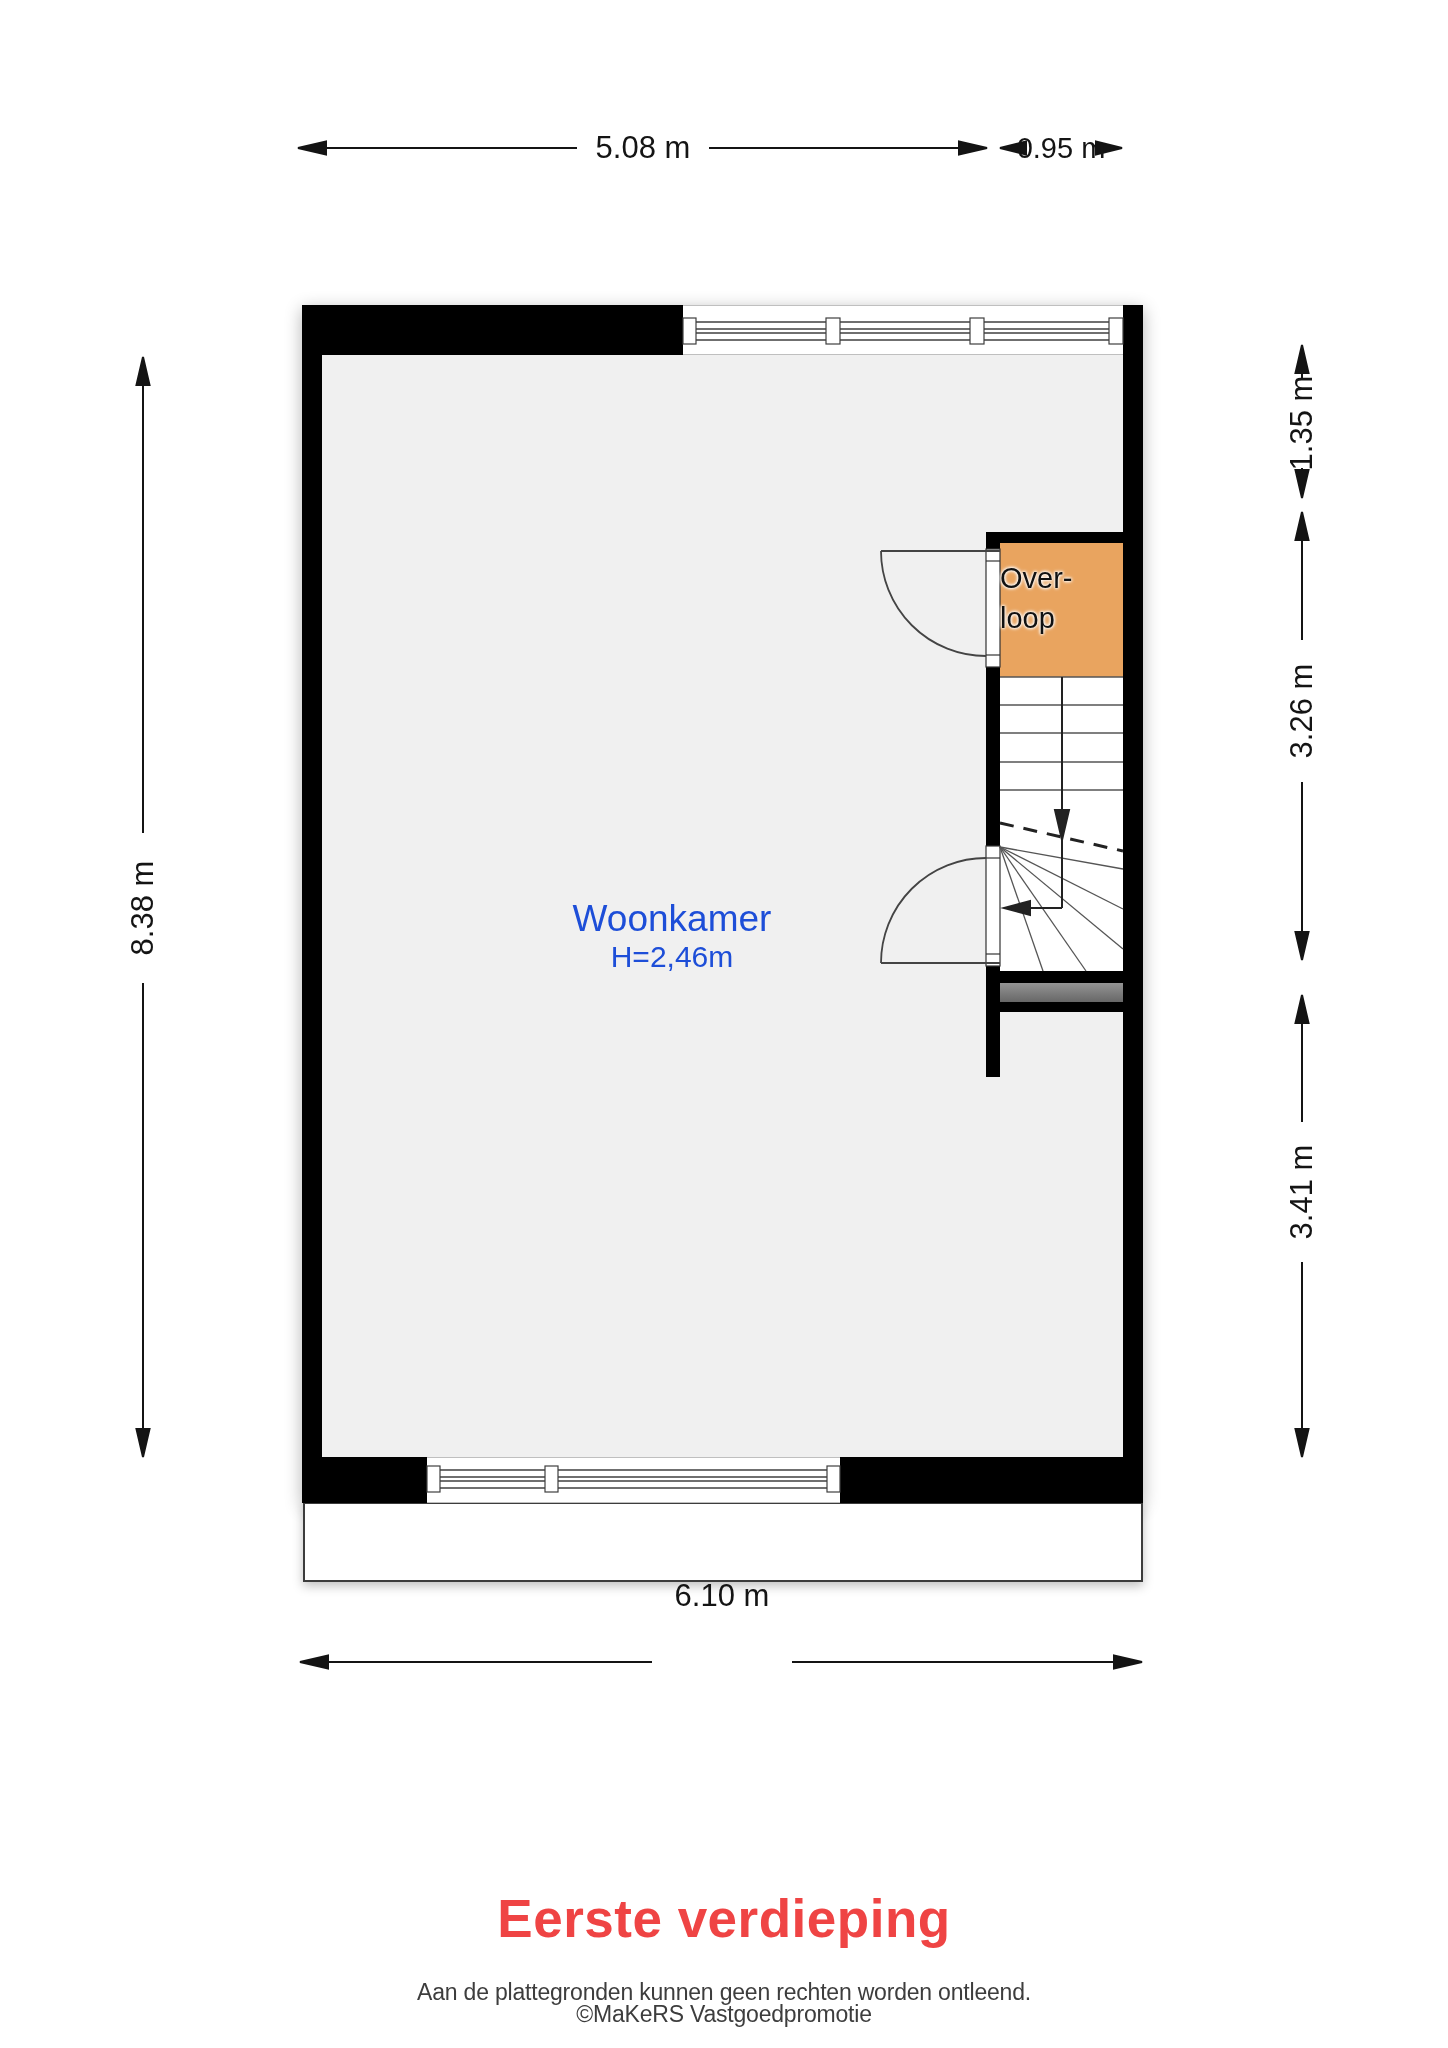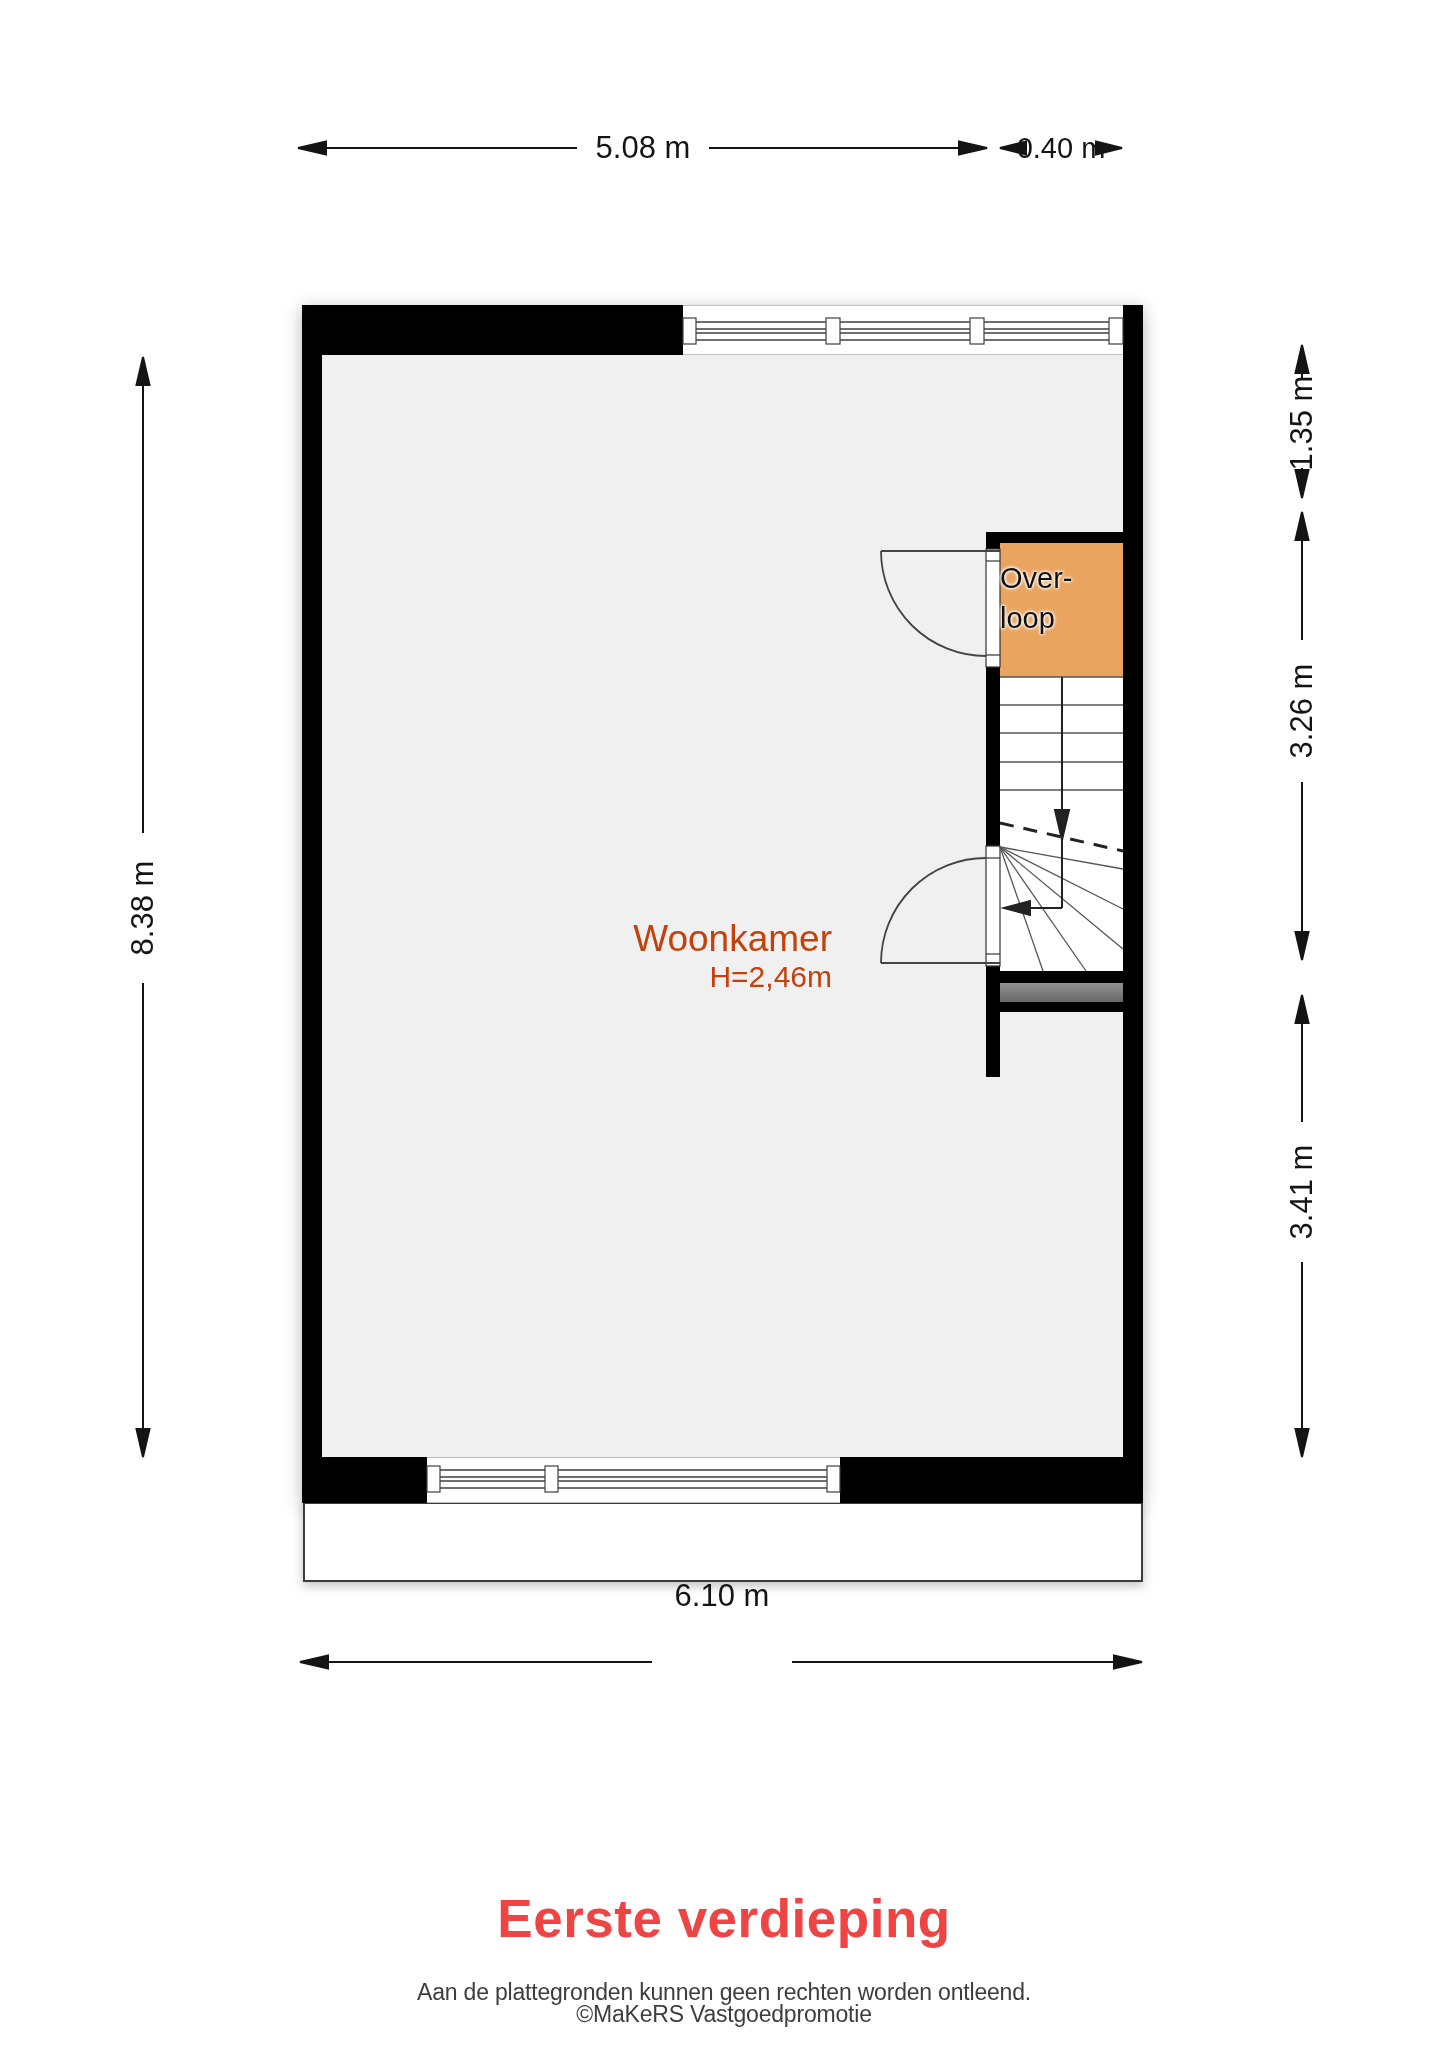--- a/index.html
+++ b/index.html
@@ -6,21 +6,21 @@
   #canvas{
     position:relative;width:1448px;height:2048px;background:#ffffff;
     font-family:"Liberation Sans",sans-serif;overflow:hidden;
   }
   .wall{position:absolute;background:#000;}
   .dimlabel{
     position:absolute;font-size:31px;color:#141414;text-align:center;
     line-height:40px;white-space:nowrap;
   }
   .rot{transform:rotate(-90deg);}
-  .roomlabel{position:absolute;color:#c2410c;text-align:right;white-space:nowrap;margin-top:20px;}
+  .roomlabel{position:absolute;color:#1d4ed8;text-align:center;white-space:nowrap;}
   #floor{position:absolute;left:322px;top:355px;width:801px;height:1102px;background:#f0f0f0;}
   #plan-shadow{position:absolute;left:302px;top:305px;width:841px;height:1198px;
     box-shadow:0 4px 16px rgba(0,0,0,0.30);}
   #balcony{position:absolute;left:303px;top:1502px;width:836px;height:76px;
     background:#fff;border:2px solid #3c3c3c;box-shadow:0 4px 10px rgba(0,0,0,0.25);}
   .winband{position:absolute;background:#fff;border-top:1px solid #bfbfbf;border-bottom:1px solid #bfbfbf;box-sizing:border-box;}
   #overloop-room{position:absolute;left:1000px;top:542px;width:123px;height:135px;background:#e9a45f;}
   #stair-bg{position:absolute;left:1000px;top:677px;width:123px;height:294px;background:#fff;}
   #stair-base{position:absolute;left:1000px;top:983px;width:123px;height:19px;
     background:linear-gradient(#949494,#676767);}
@@ -177,21 +177,21 @@
     </g>
     <g stroke="#141414" stroke-width="2" fill="#141414">
       <line x1="300" y1="1662" x2="652" y2="1662"></line>
       <line x1="792" y1="1662" x2="1142" y2="1662"></line>
       <polygon points="300,1662 328,1655.5 328,1668.5"></polygon>
       <polygon points="1142,1662 1114,1655.5 1114,1668.5"></polygon>
     </g>
   </svg>
 
   <div class="dimlabel" style="left:573px;top:128px;width:140px;">5.08 m</div>
-  <div class="dimlabel" style="left:1016px;top:128px;width:90px;font-size:29px;">0.40 m</div>
+  <div class="dimlabel" style="left:1016px;top:128px;width:90px;font-size:29px;">0.95 m</div>
   <div class="dimlabel rot" style="left:73px;top:888px;width:140px;">8.38 m</div>
   <div class="dimlabel rot" style="left:1232px;top:403px;width:140px;">1.35 m</div>
   <div class="dimlabel rot" style="left:1232px;top:691px;width:140px;">3.26 m</div>
   <div class="dimlabel rot" style="left:1232px;top:1172px;width:140px;">3.41 m</div>
   <div class="dimlabel" style="left:652px;top:1576px;width:140px;">6.10 m</div>
 
   <div class="roomlabel" id="woonkamer-name">Woonkamer</div>
   <div class="roomlabel" id="woonkamer-height">H=2,46m</div>
   <div id="overloop-label">
     <div>Over-</div>

